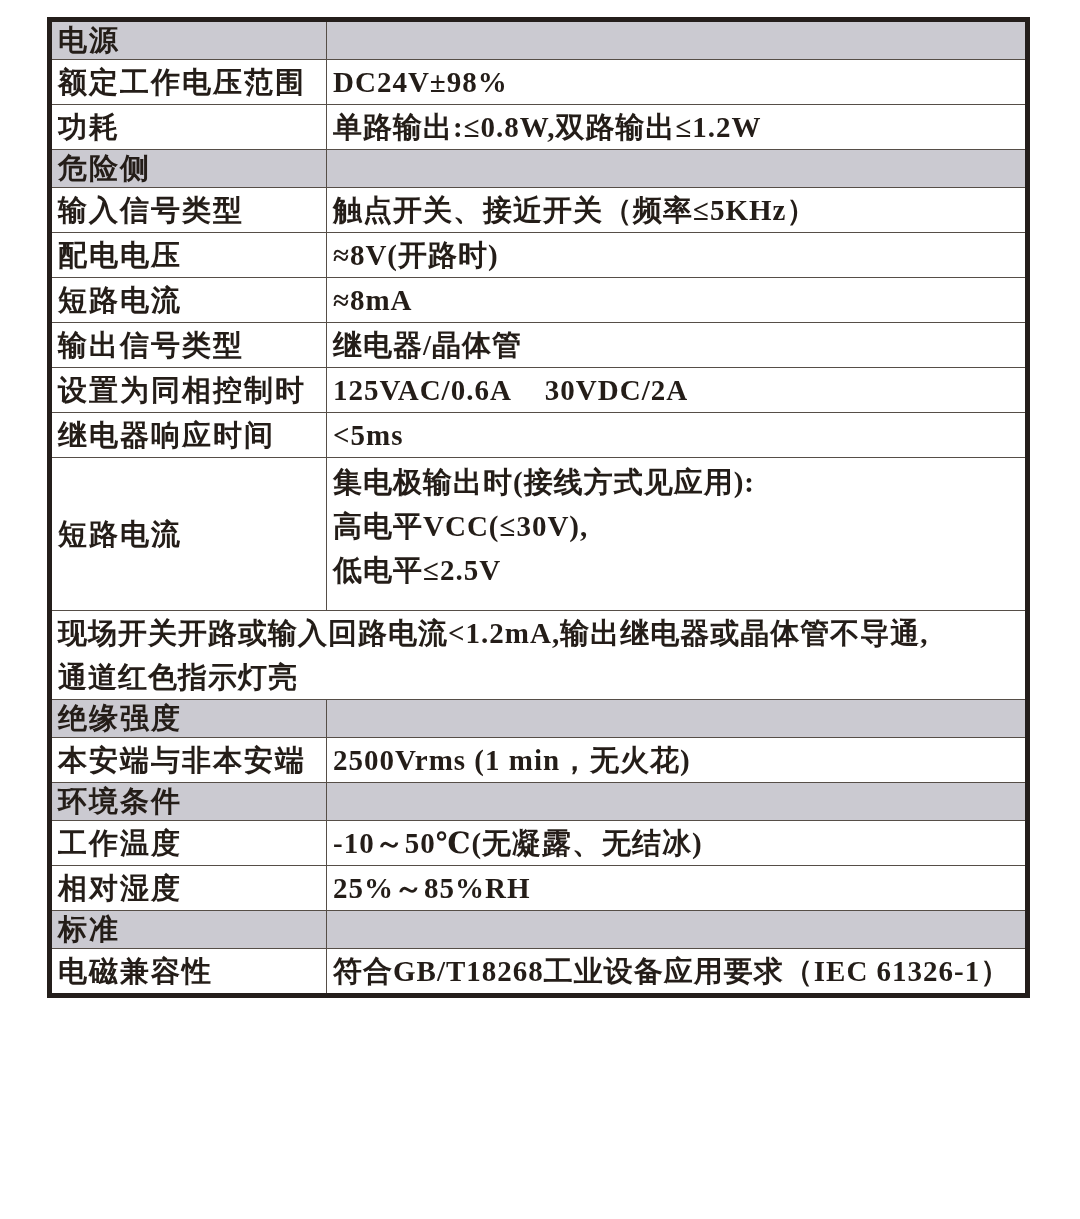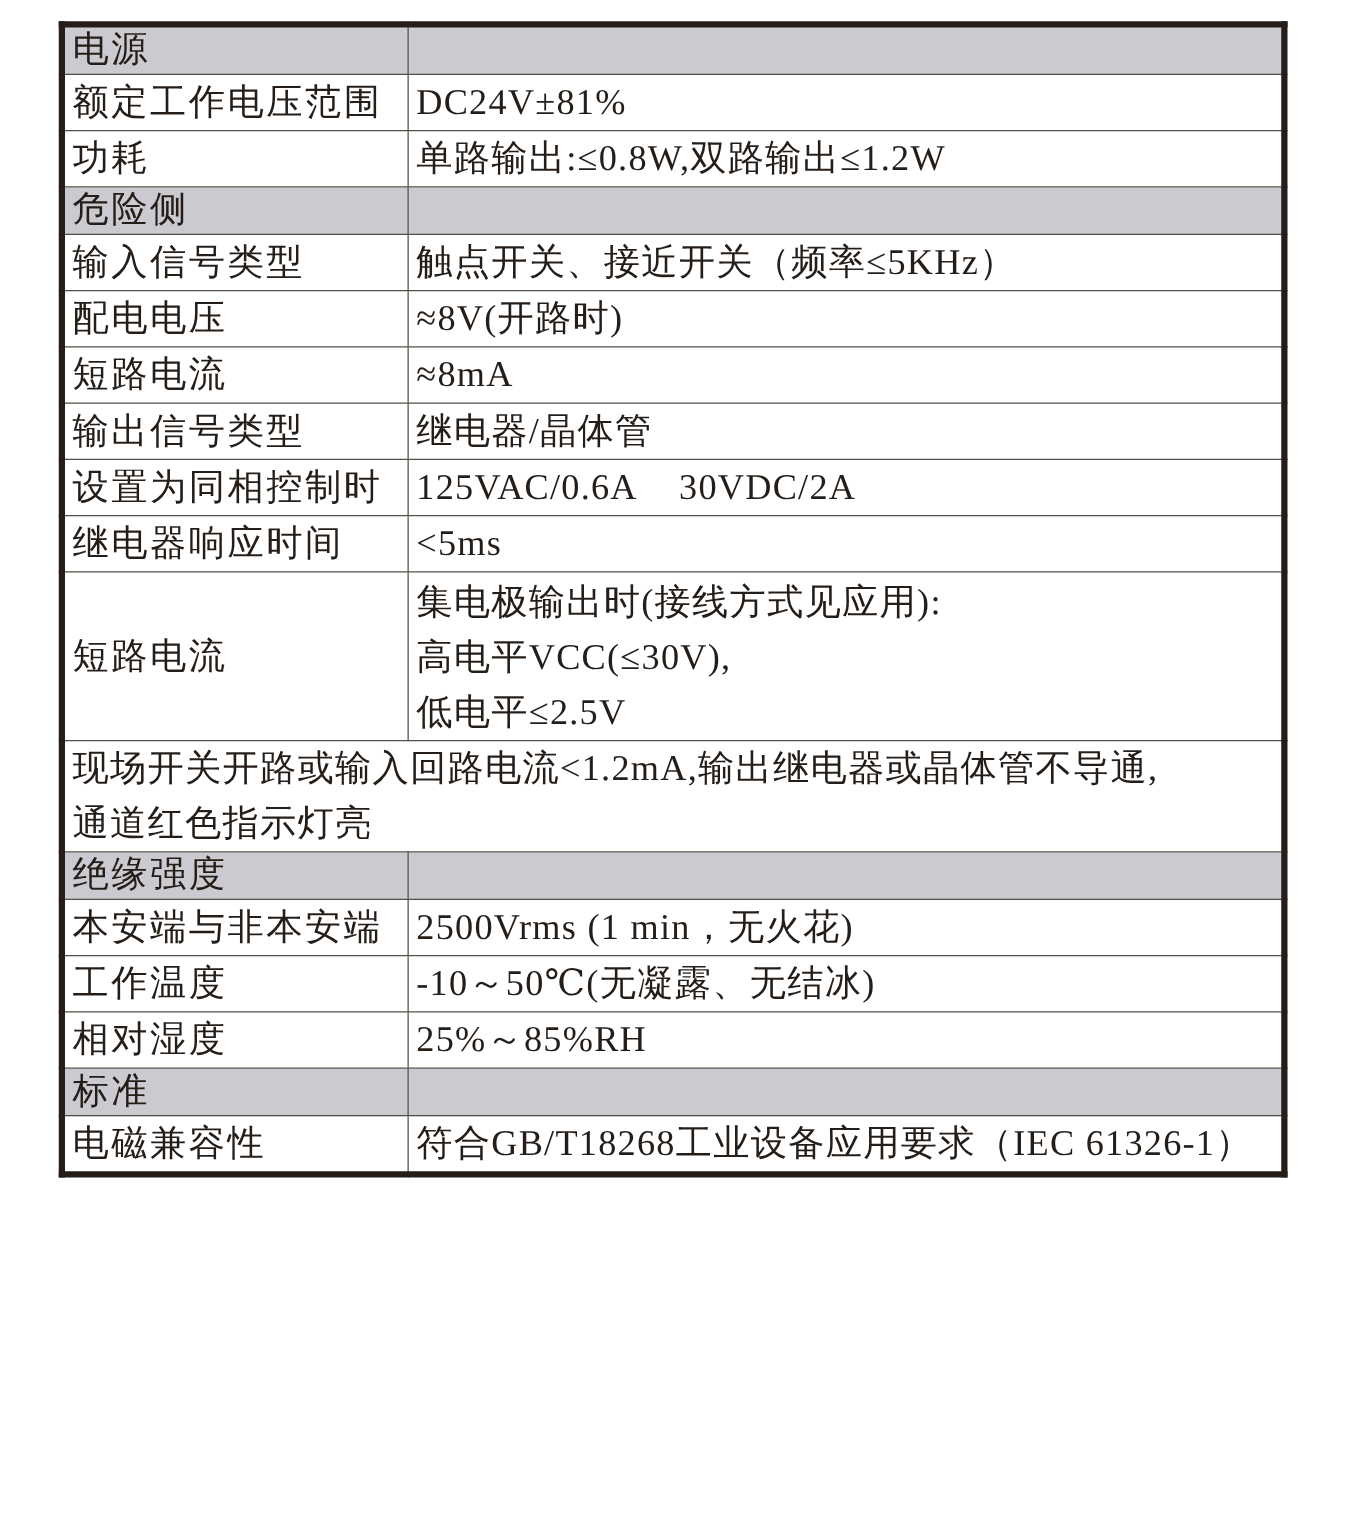--- a/index.html
+++ b/index.html
@@ -8,20 +8,21 @@
     background: #ffffff;
     font-family: "Liberation Serif", "DejaVu Serif", serif;
     color: #241d18;
   }
   .page {
     position: relative;
     width: 1080px;
     height: 1006px;
     background: #ffffff;
     overflow: hidden;
+    font-weight: bold;
   }
   table.spec {
     position: absolute;
     left: 47px;
     top: 17px;
     width: 983px;
     border-collapse: collapse;
     table-layout: fixed;
     border: 5px solid #241e1b;
   }
@@ -50,39 +51,39 @@
     line-height: 43px;
     padding: 1px 6px;
   }
   tr.section td {
     background: #cbcad1;
     height: 37px;
     line-height: 37px;
     letter-spacing: 2px;
   }
   tr.row td { height: 44px; }
-  tr.row td.multi { padding-top: 2px; padding-bottom: 0; }
+  tr.row td.multi { padding-top: 2px; padding-bottom: 18px; }
 </style>
 </head>
 <body>
 
 <div class="page">
   <table class="spec">
     <colgroup>
       <col class="c1">
       <col class="c2">
     </colgroup>
     <tbody id="spec-tbody">
         <tr class="section">
           <td class="label">电源</td>
           <td class="value"></td>
         </tr>
         <tr class="row">
           <td class="label">额定工作电压范围</td>
-          <td class="value">DC24V±81%</td>
+          <td class="value">DC24V±98%</td>
         </tr>
         <tr class="row">
           <td class="label">功耗</td>
           <td class="value">单路输出:≤0.8W,双路输出≤1.2W</td>
         </tr>
         <tr class="section">
           <td class="label">危险侧</td>
           <td class="value"></td>
         </tr>
         <tr class="row">
@@ -120,20 +121,24 @@
 通道红色指示灯亮</td>
         </tr>
         <tr class="section">
           <td class="label">绝缘强度</td>
           <td class="value"></td>
         </tr>
         <tr class="row">
           <td class="label">本安端与非本安端</td>
           <td class="value">2500Vrms (1 min，无火花)</td>
         </tr>
+        <tr class="section">
+          <td class="label">环境条件</td>
+          <td class="value"></td>
+        </tr>
         <tr class="row">
           <td class="label">工作温度</td>
           <td class="value">-10～50℃(无凝露、无结冰)</td>
         </tr>
         <tr class="row">
           <td class="label">相对湿度</td>
           <td class="value">25%～85%RH</td>
         </tr>
         <tr class="section">
           <td class="label">标准</td>

